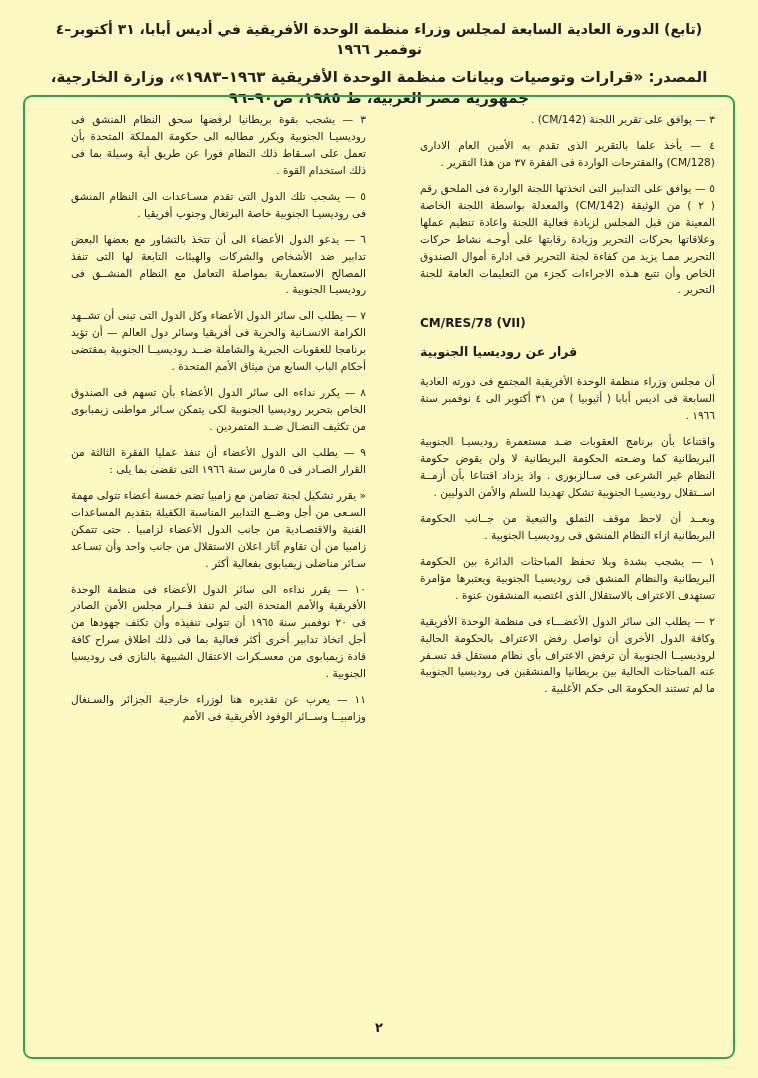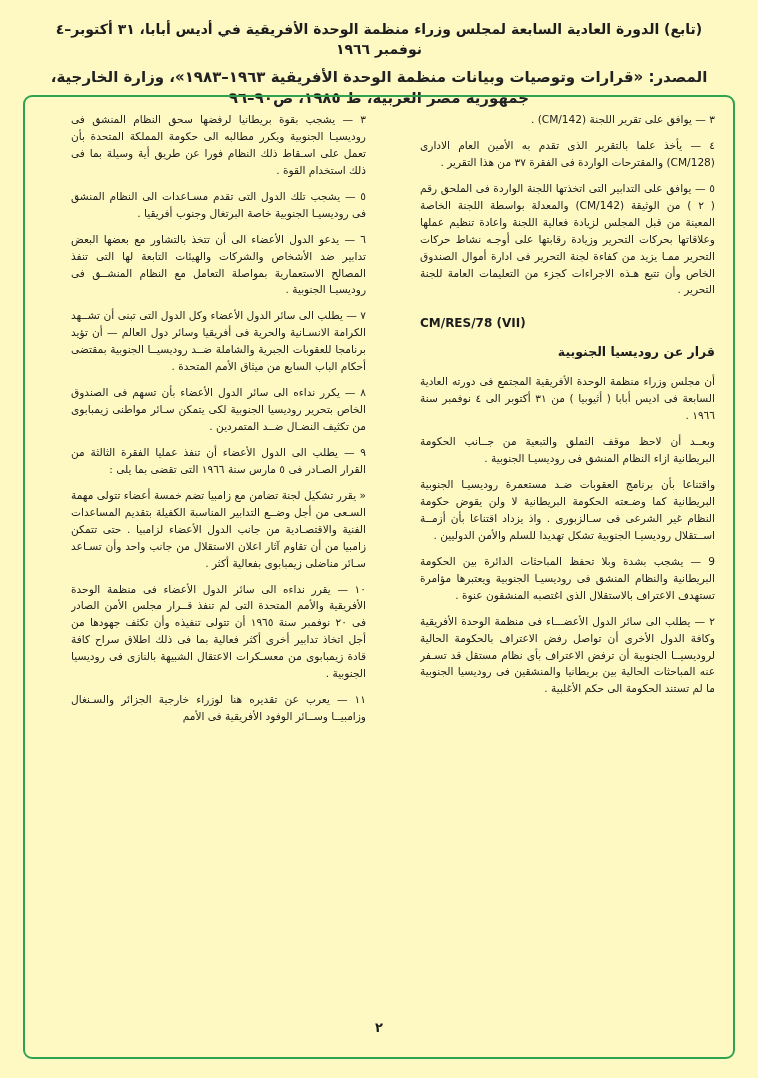--- a/index.html
+++ b/index.html
@@ -66,21 +66,21 @@
     text-align: justify;
   }
   .column p.ref {
     direction: ltr;
     text-align: left;
     font-weight: bold;
     font-size: 12px;
     margin: 18px 0 14px 0;
   }
   .column p.h {
-    text-align: right;
+    text-align: left;
     font-weight: bold;
     font-size: 12.5px;
     margin: 2px 0 14px 0;
   }
   .page-number {
     position: absolute;
     bottom: 22px;
     left: 0;
     right: 0;
     text-align: center;
@@ -100,23 +100,23 @@
 
   <div class="content-box">
     <div class="columns">
       <div class="column">
           <p class="body">٣ — يوافق على تقرير اللجنة (CM/142) .</p>
           <p class="body">٤ — يأخذ علما بالتقرير الذى تقدم به الأمين العام الادارى (CM/128) والمقترحات الواردة فى الفقرة ٣٧ من هذا التقرير .</p>
           <p class="body">٥ — يوافق على التدابير التى اتخذتها اللجنة الواردة فى الملحق رقم ( ٢ ) من الوثيقة (CM/142) والمعدلة بواسطة اللجنة الخاصة المعينة من قبل المجلس لزيادة فعالية اللجنة واعادة تنظيم عملها وعلاقاتها بحركات التحرير وزيادة رقابتها على أوجـه نشاط حركات التحرير ممـا يزيد من كفاءة لجنة التحرير فى ادارة أموال الصندوق الخاص وأن تتبع هـذه الاجراءات كجزء من التعليمات العامة للجنة التحرير .</p>
           <p class="ref">CM/RES/78 (VII)</p>
           <p class="h">قرار عن روديسيا الجنوبية</p>
           <p class="body">أن مجلس وزراء منظمة الوحدة الأفريقية المجتمع فى دورته العادية السابعة فى اديس أبابا ( أثيوبيا ) من ٣١ أكتوبر الى ٤ نوفمبر سنة ١٩٦٦ .</p>
+          <p class="body">واقتناعا بأن برنامج العقوبات ضـد مستعمرة روديسيـا الجنوبية البريطانية كما وضـعته الحكومة البريطانية لا ولن يقوض حكومة النظام غير الشرعى فى سـالزبورى . واذ يزداد اقتناعا بأن أزمــة اســتقلال روديسيـا الجنوبية تشكل تهديدا للسلم والأمن الدوليين .</p>
           <p class="body">وبعــد أن لاحظ موقف التملق والتبعية من جــانب الحكومة البريطانية ازاء النظام المنشق فى روديسيـا الجنوبية .</p>
-          <p class="body">واقتناعا بأن برنامج العقوبات ضـد مستعمرة روديسيـا الجنوبية البريطانية كما وضـعته الحكومة البريطانية لا ولن يقوض حكومة النظام غير الشرعى فى سـالزبورى . واذ يزداد اقتناعا بأن أزمــة اســتقلال روديسيـا الجنوبية تشكل تهديدا للسلم والأمن الدوليين .</p>
-          <p class="body">9 — يشجب بشدة وبلا تحفظ المباحثات الدائرة بين الحكومة البريطانية والنظام المنشق فى روديسيـا الجنوبية ويعتبرها مؤامرة تستهدف الاعتراف بالاستقلال الذى اغتصبه المنشقون عنوة .</p>
+          <p class="body">١ — يشجب بشدة وبلا تحفظ المباحثات الدائرة بين الحكومة البريطانية والنظام المنشق فى روديسيـا الجنوبية ويعتبرها مؤامرة تستهدف الاعتراف بالاستقلال الذى اغتصبه المنشقون عنوة .</p>
           <p class="body">٢ — يطلب الى سائر الدول الأعضـــاء فى منظمة الوحدة الأفريقية وكافة الدول الأخرى أن تواصل رفض الاعتراف بالحكومة الحالية لروديسيــا الجنوبية أن ترفض الاعتراف بأى نظام مستقل قد تسـفر عنه المباحثات الحالية بين بريطانيا والمنشقين فى روديسيا الجنوبية ما لم تستند الحكومة الى حكم الأغلبية .</p>
         </div>
       <div class="column">
           <p class="body">٣ — يشجب بقوة بريطانيا لرفضها سحق النظام المنشق فى روديسيـا الجنوبية ويكرر مطالبه الى حكومة المملكة المتحدة بأن تعمل على اسـقاط ذلك النظام فورا عن طريق أية وسيلة بما فى ذلك استخدام القوة .</p>
           <p class="body">٥ — يشجب تلك الدول التى تقدم مسـاعدات الى النظام المنشق فى روديسيـا الجنوبية خاصة البرتغال وجنوب أفريقيا .</p>
           <p class="body">٦ — يدعو الدول الأعضاء الى أن تتخذ بالتشاور مع بعضها البعض تدابير ضد الأشخاص والشركات والهيئات التابعة لها التى تنفذ المصالح الاستعمارية بمواصلة التعامل مع النظام المنشــق فى روديسيـا الجنوبية .</p>
           <p class="body">٧ — يطلب الى سائر الدول الأعضاء وكل الدول التى تبنى أن تشــهد الكرامة الانسـانية والحرية فى أفريقيا وسائر دول العالم — أن تؤيد برنامجا للعقوبات الجبرية والشاملة ضــد روديسيــا الجنوبية بمقتضى أحكام الباب السابع من ميثاق الأمم المتحدة .</p>
           <p class="body">٨ — يكرر نداءه الى سائر الدول الأعضاء بأن تسهم فى الصندوق الخاص بتحرير روديسيا الجنوبية لكى يتمكن سـائر مواطنى زيمبابوى من تكثيف النضـال ضــد المتمردين .</p>
           <p class="body">٩ — يطلب الى الدول الأعضاء أن تنفذ عمليا الفقرة الثالثة من القرار الصـادر فى ٥ مارس سنة ١٩٦٦ التى تقضى بما يلى :</p>
           <p class="body">« يقرر تشكيل لجنة تضامن مع زامبيا تضم خمسة أعضاء تتولى مهمة السـعى من أجل وضــع التدابير المناسبة الكفيلة بتقديم المساعدات الفنية والاقتصـادية من جانب الدول الأعضاء لزامبيا . حتى تتمكن زامبيا من أن تقاوم آثار اعلان الاستقلال من جانب واحد وأن تسـاعد سـائر مناضلى زيمبابوى بفعالية أكثر .</p>

